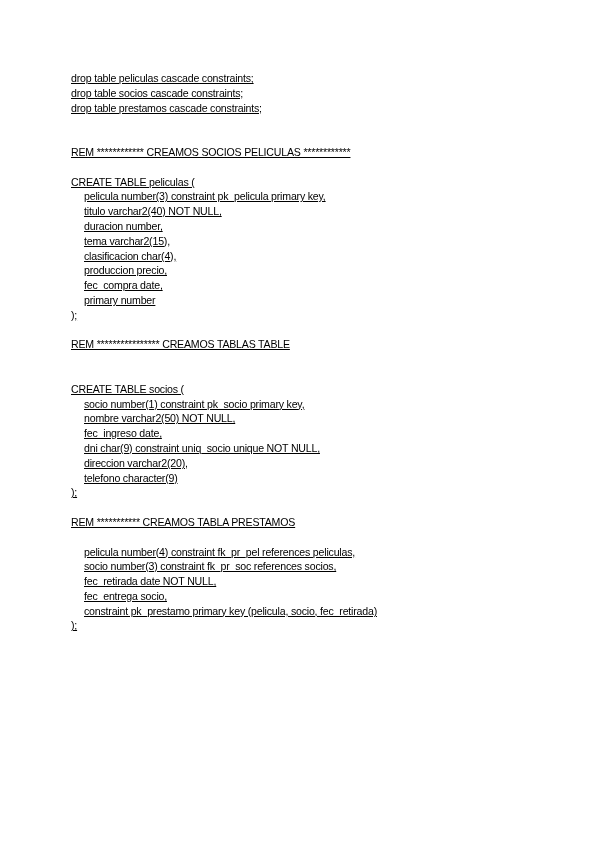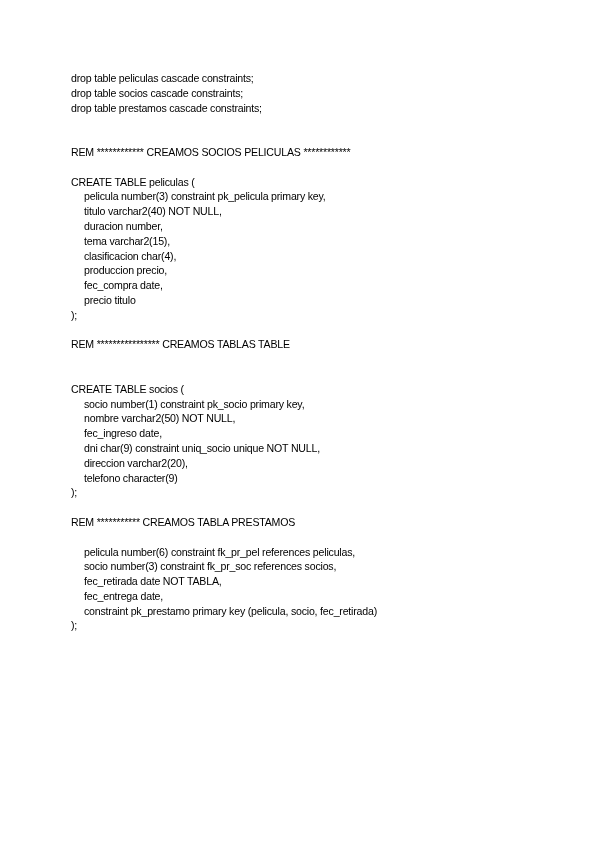--- a/index.html
+++ b/index.html
@@ -20,20 +20,21 @@
     .page {
       position: absolute;
       left: 71px;
       top: 71px;
       width: 500px;
     }
     .line {
       height: 14.8px;
       line-height: 14.8px;
       white-space: pre;
+      text-decoration: underline;
     }
     .indent {
       padding-left: 13px;
     }
     .blank {
       height: 14.8px;
     }
   </style>
 </head>
 <body>
@@ -53,21 +54,21 @@
     <div class="line">REM ************ CREAMOS SOCIOS PELICULAS ************</div>
     <div class="blank"></div>
     <div class="line">CREATE TABLE peliculas (</div>
     <div class="line indent">pelicula number(3) constraint pk_pelicula primary key,</div>
     <div class="line indent">titulo varchar2(40) NOT NULL,</div>
     <div class="line indent">duracion number,</div>
     <div class="line indent">tema varchar2(15),</div>
     <div class="line indent">clasificacion char(4),</div>
     <div class="line indent">produccion precio,</div>
     <div class="line indent">fec_compra date,</div>
-    <div class="line indent">precio titulo</div>
+    <div class="line indent">primary number</div>
     <div class="line">);</div>
   </div>
 
   <div class="blank"></div>
 
   <div>
     <div class="line">REM **************** CREAMOS TABLAS TABLE</div>
     <div class="blank"></div>
     <div class="blank"></div>
     <div class="line">CREATE TABLE socios (</div>
@@ -78,21 +79,21 @@
     <div class="line indent">direccion varchar2(20),</div>
     <div class="line indent">telefono character(9)</div>
     <div class="line">);</div>
   </div>
 
   <div class="blank"></div>
 
   <div>
     <div class="line">REM *********** CREAMOS TABLA PRESTAMOS</div>
     <div class="blank"></div>
-    <div class="line indent">pelicula number(6) constraint fk_pr_pel references peliculas,</div>
+    <div class="line indent">pelicula number(4) constraint fk_pr_pel references peliculas,</div>
     <div class="line indent">socio number(3) constraint fk_pr_soc references socios,</div>
-    <div class="line indent">fec_retirada date NOT TABLA,</div>
-    <div class="line indent">fec_entrega date,</div>
+    <div class="line indent">fec_retirada date NOT NULL,</div>
+    <div class="line indent">fec_entrega socio,</div>
     <div class="line indent">constraint pk_prestamo primary key (pelicula, socio, fec_retirada)</div>
     <div class="line">);</div>
   </div>
 
 </div>
 
 </body></html>

